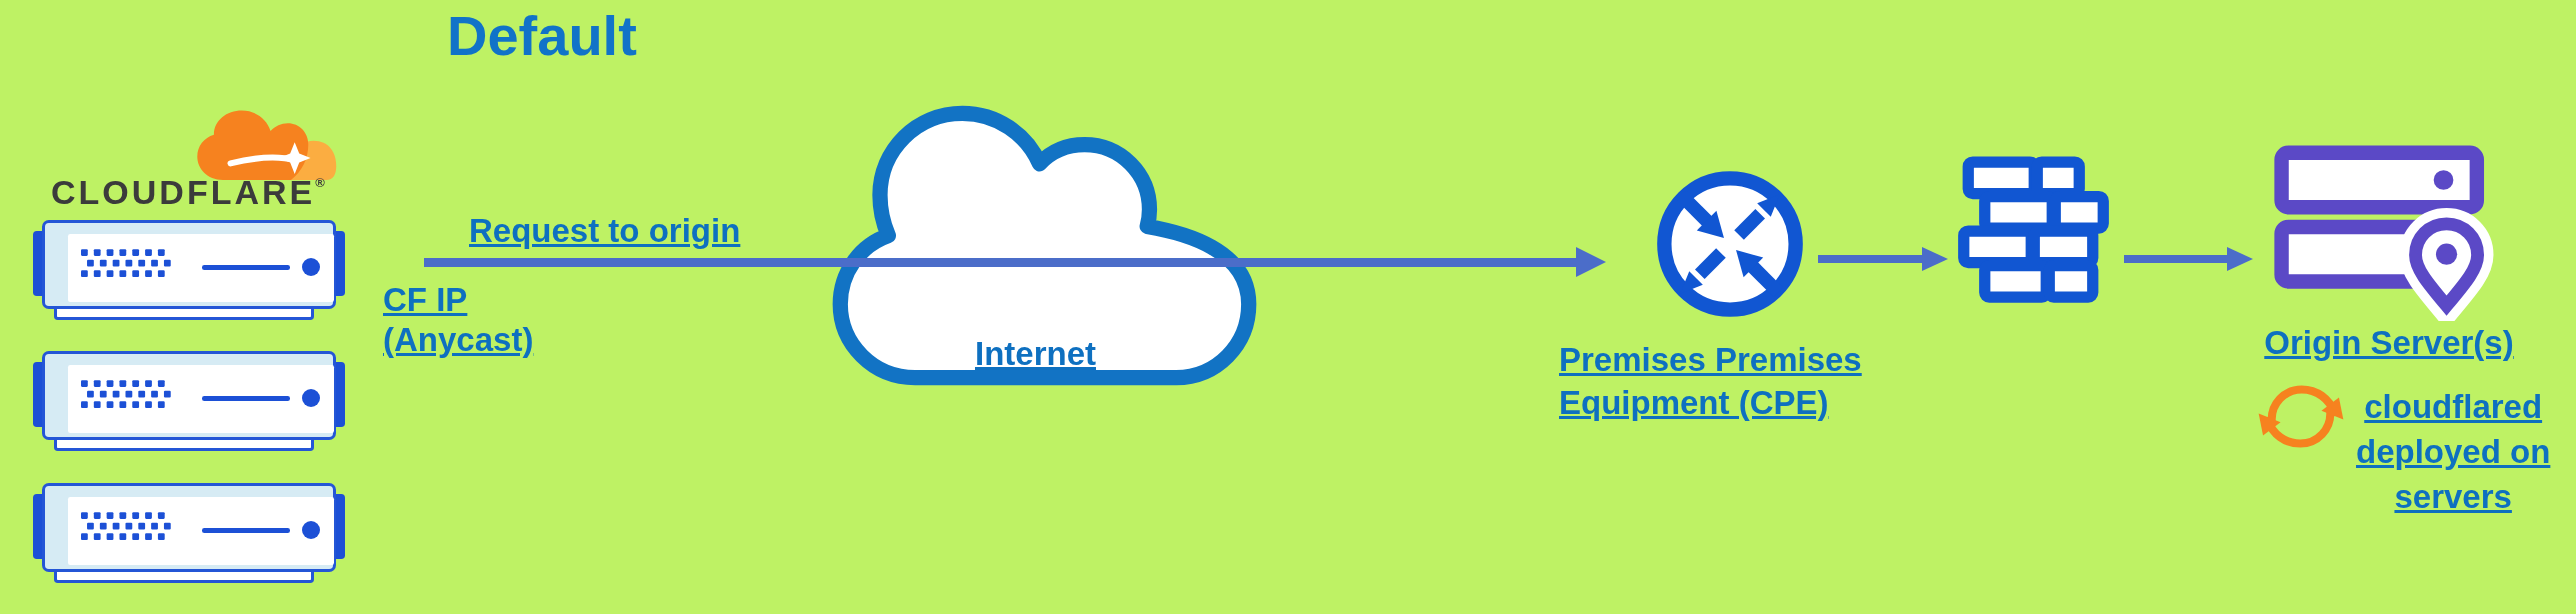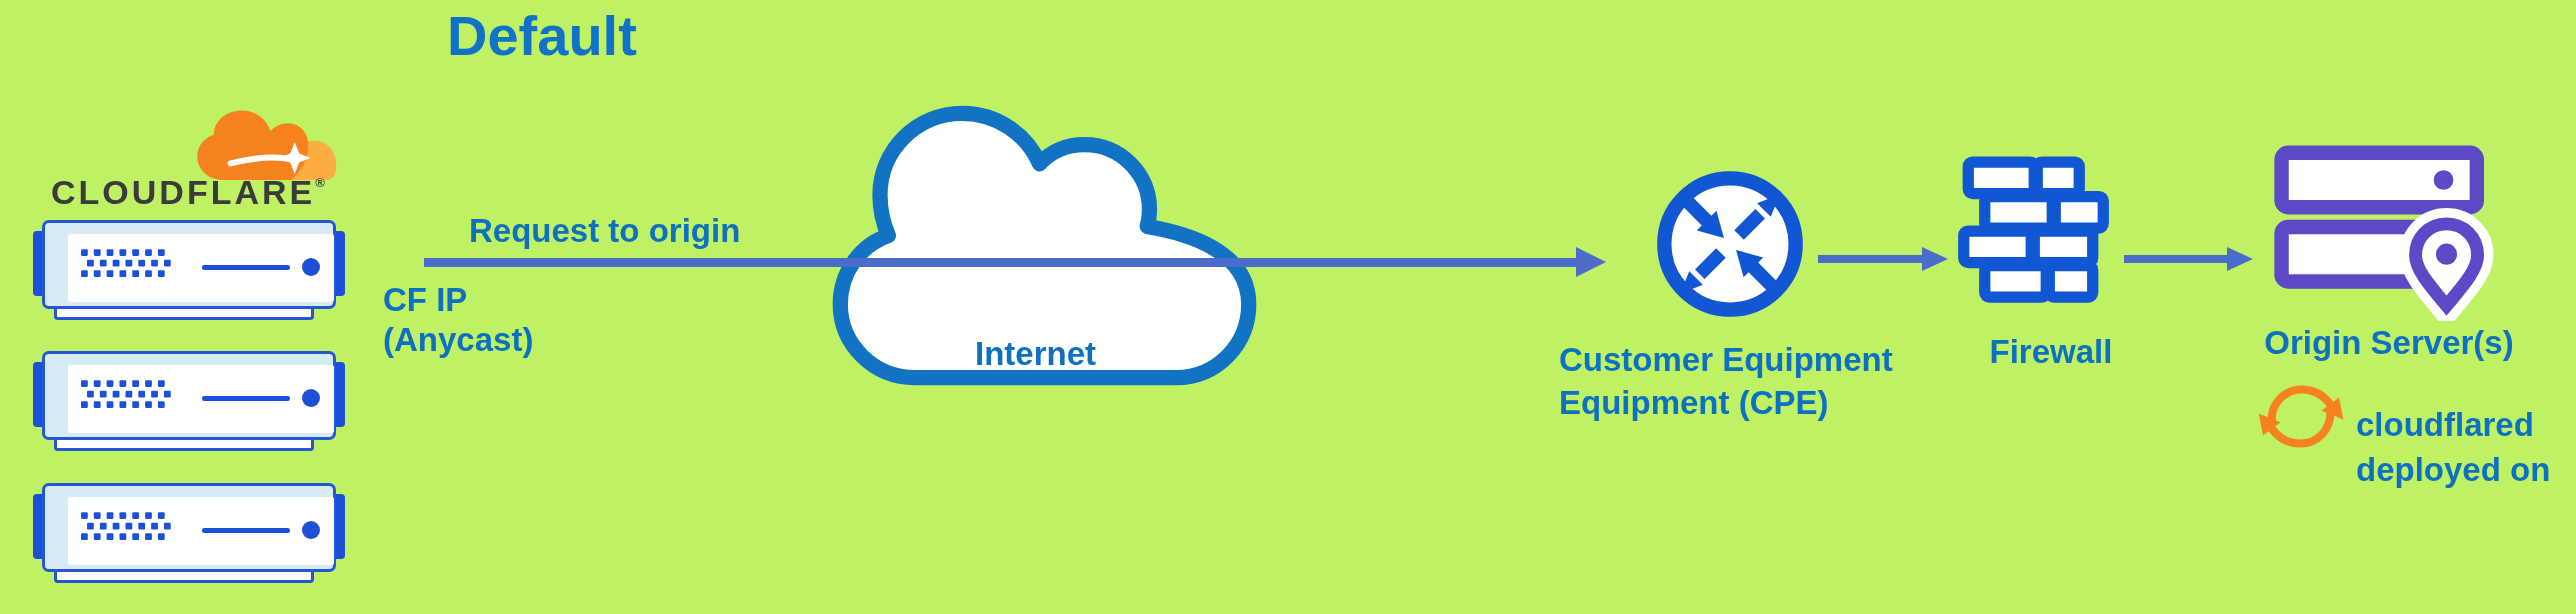--- a/index.html
+++ b/index.html
@@ -14,21 +14,21 @@
   .abs { position: absolute; }
 
   .title {
     left: 447px; top: 3px;
     font-size: 56px; font-weight: 700; color: #1173c8;
   }
 
   
   .lbl {
     color: #0e70c0; font-size: 33px; font-weight: 700;
-    line-height: 42px; white-space: nowrap;
+    line-height: 42px; white-space: nowrap; text-decoration: underline;
   }
   .center { text-align: center; }
 
   
   .wordmark {
     left: 51px; top: 173px;
     font-size: 34px; font-weight: 700; letter-spacing: 3px;
     color: #3b3b3b; white-space: nowrap;
   }
   .wordmark sup { font-size: 13px; vertical-align: 16.6px; letter-spacing: 0; }
@@ -243,42 +243,41 @@
         <polygon points="98,98 62,88 88,62" stroke="none"></polygon>
       </g>
       <g transform="rotate(180 106 106)">
         <line x1="118" y1="94" x2="146" y2="66"></line>
         <polygon points="172,40 160,70 142,52" stroke="none"></polygon>
       </g>
     </g>
   </svg>
 
   <div class="abs lbl" style="left:1559px; top:338px; line-height:43px;">
-    <div>Customer Equipment</div>
+    <div>Premises Premises</div>
     <div>Equipment (CPE)</div>
   </div>
 
   <div class="abs flow-line" style="left:1818px; top:255px; width:106px; height:7.6px;"></div>
   <div class="abs arrowhead small" style="left:1922px; top:247px;"></div>
 
   <svg class="abs" style="left:1957px; top:156px;" width="159" height="147" viewBox="0 0 210 196">
     <g fill="#ffffff" stroke="#1156d2" stroke-width="15" stroke-linejoin="round">
       <rect x="14" y="8" width="88" height="42" rx="6"></rect>
       <rect x="106" y="8" width="56" height="42" rx="6"></rect>
       <rect x="36" y="54" width="90" height="42" rx="6"></rect>
       <rect x="130" y="54" width="64" height="42" rx="6"></rect>
       <rect x="8" y="100" width="90" height="42" rx="6"></rect>
       <rect x="102" y="100" width="78" height="42" rx="6"></rect>
       <rect x="36" y="146" width="82" height="42" rx="6"></rect>
       <rect x="122" y="146" width="58" height="42" rx="6"></rect>
     </g>
   </svg>
 
   <div class="abs lbl center" style="left:1854px; top:331px; width:394px; line-height:41px;">
-    <div>Firewall</div>
   </div>
 
   <div class="abs flow-line" style="left:2124px; top:255px; width:104px; height:7.6px;"></div>
   <div class="abs arrowhead small" style="left:2227px; top:247px;"></div>
 
   <svg class="abs" style="left:2274px; top:145px;" width="221" height="176" viewBox="0 0 292 232">
     <rect x="10" y="10" width="258" height="72" rx="9" fill="#ffffff" stroke="#5b49c6" stroke-width="19"></rect>
     <circle cx="224" cy="46" r="13" fill="#5b49c6"></circle>
     <rect x="10" y="108" width="258" height="72" rx="9" fill="#ffffff" stroke="#5b49c6" stroke-width="19"></rect>
     <g>
@@ -294,19 +293,20 @@
     <g stroke="#f6821f" stroke-width="11" fill="none" stroke-linecap="round">
       <path d="M20,58 C18,32 38,13 61,13 C82,13 99,26 105,44"></path>
       <path d="M100,42 C102,68 82,87 59,87 C38,87 21,74 15,56"></path>
     </g>
     <g fill="#f6821f">
       <polygon points="8,76 2,46 32,58"></polygon>
       <polygon points="112,24 118,54 88,42"></polygon>
     </g>
   </svg>
 
-  <div class="abs lbl" style="left:2356px; top:402px; line-height:45px;">
+  <div class="abs lbl" style="left:2356px; top:384px; line-height:45px;text-align:center;">
     <div>cloudflared</div>
     <div>deployed on</div>
+    <div>servers</div>
   </div>
 
 </div>
 
 
 </body></html>

